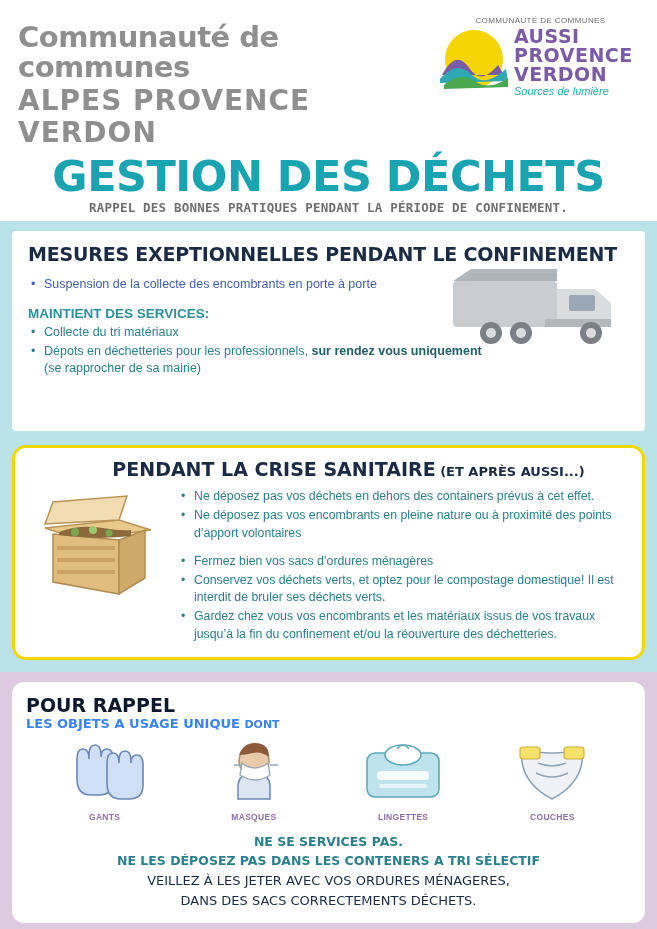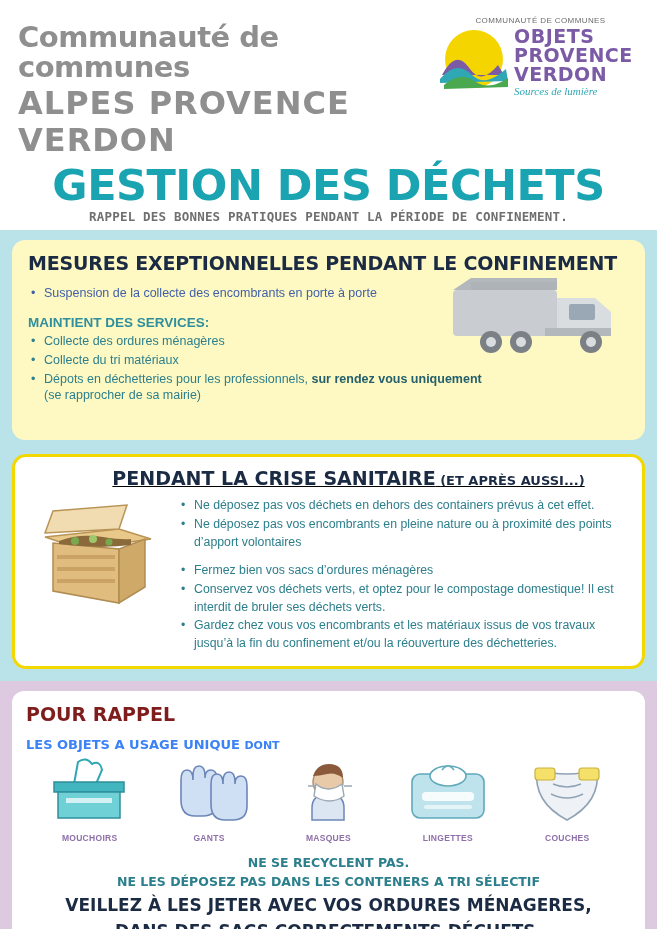--- a/index.html
+++ b/index.html
@@ -13,58 +13,58 @@
 
   
   .header { display: flex; align-items: flex-start; padding: 16px 14px 4px 18px; }
   .header-left { flex: 1; padding-top: 6px; }
   .cc-line1 {
     font-size: 29px; font-weight: bold; color: #8f8f8f;
     letter-spacing: -0.5px; line-height: 1.05;
     font-family: "DejaVu Sans", sans-serif;
   }
   .cc-line2 {
-    font-size: 32px; font-weight: bold; color: #8f8f8f;
+    font-size: 28px; font-weight: bold; color: #8f8f8f;
     letter-spacing: 1px; line-height: 1.15; margin-top: 2px;
     font-family: "DejaVu Sans", sans-serif;
   }
   .logo { width: 205px; position: relative; }
   .logo-top {
     font-size: 8px; color: #6b6b6b; letter-spacing: .4px;
     text-align: center; margin-bottom: 2px;
   }
   .logo-body { display: flex; align-items: center; }
   .logo-mark { width: 72px; height: 66px; flex: none; }
   .logo-text { padding-left: 4px; line-height: 1.0; }
   .logo-text .l1, .logo-text .l2, .logo-text .l3 {
     font-size: 19px; font-weight: bold; color: #7b5aa6; letter-spacing: .5px;
     font-family: "DejaVu Sans", sans-serif;
   }
   .logo-text .l4 {
     font-size: 11px; color: #2fa7b5; font-style: italic; margin-top: 2px;
-    font-family: Liberation Serif, serif;
+    font-family: Liberation Sans, sans-serif;
   }
 
   
   .title-band { text-align: center; padding: 2px 0 6px 0; }
   .title-main {
     font-size: 43px; font-weight: bold; color: #1aa3b0;
     letter-spacing: -0.5px; line-height: 1.0;
     font-family: "DejaVu Sans", sans-serif;
   }
   .title-sub {
     font-size: 12.5px; font-weight: bold; color: #6f6f6f;
     letter-spacing: .2px; margin-top: 2px;
     font-family: "DejaVu Sans Mono", monospace;
   }
 
   
   .sec1 { background: #b9e3e8; padding: 10px 12px 12px 12px; }
   .card-white {
-    background: #fef9c3; border-radius: 13px; padding: 12px 16px 14px 16px;
+    background: #ffffff; border-radius: 4px; padding: 12px 16px 14px 16px;
     position: relative; min-height: 200px;
   }
   .sec1 h2 {
     font-size: 19px; font-weight: bold; color: #1c2b44;
     letter-spacing: -0.2px; margin-bottom: 10px;
     font-family: "DejaVu Sans", sans-serif;
   }
   .bullets-blue { list-style: none; }
   .bullets-blue li {
     font-size: 12.5px; color: #3f5fa8; line-height: 1.5;
@@ -90,21 +90,21 @@
   .note-indent { padding-left: 16px; font-size: 12.5px; color: #2c7f8c; }
   .truck { position: absolute; right: 10px; bottom: 68px; }
 
   
   .sec2 { background: #b9e3e8; padding: 2px 12px 12px 12px; }
   .card-yellow {
     background: #fff; border: 3px solid #f3d800; border-radius: 14px;
     padding: 10px 14px 12px 14px; position: relative; min-height: 190px;
   }
   .sec2-title {
-    text-align: center; margin-left: 40px; margin-bottom: 8px; text-decoration: underline;
+    text-align: center; margin-left: 40px; margin-bottom: 8px;
   }
   .sec2-title .t1 {
     font-size: 19px; font-weight: bold; color: #1c2b44;
     font-family: "DejaVu Sans", sans-serif;
   }
   .sec2-title .t2 {
     font-size: 13px; font-weight: bold; color: #1c2b44;
     font-family: "DejaVu Sans", sans-serif;
   }
   .sec2-body { padding-left: 150px; }
@@ -116,38 +116,38 @@
   .bullets-teal2 li:before {
     content: "•"; position: absolute; left: 2px; color: #2c7f8c;
   }
   .gap { height: 9px; }
   .composter { position: absolute; left: 8px; top: 42px; }
 
   
   .sec3 { background: #ddc9e0; padding: 10px 12px 8px 12px; }
   .card-white3 { background: #fff; border-radius: 12px; padding: 12px 14px 12px 14px; }
   .sec3 h2 {
-    font-size: 19px; font-weight: bold; color: #7f1d1d; margin-bottom: 12px;
+    font-size: 19px; font-weight: bold; color: #0f172a; margin-bottom: 0;
     font-family: "DejaVu Sans", sans-serif;
   }
   .objets {
     text-align: left; font-size: 13px; font-weight: bold; color: #3b82f6;
     margin-bottom: 6px; font-family: "DejaVu Sans", sans-serif;
   }
   .objets span.small { font-size: 11px; }
   .icons-row { display: flex; justify-content: space-around; align-items: flex-end; padding: 0 4px; }
   .icon-item { width: 108px; text-align: center; }
   .icon-cap {
     font-size: 8.5px; color: #8e6fa8; font-weight: bold; letter-spacing: .3px;
     margin-top: 5px;
   }
   .closing { text-align: center; margin-top: 10px; }
   .closing .c1 { font-size: 12.5px; font-weight: bold; color: #2c7f8c; line-height: 1.55;
     font-family: "DejaVu Sans", sans-serif; }
-  .closing .c2 { font-size: 17px; font-weight: bold; color: #1c2b44; line-height: 1.55;
+  .closing .c2 { font-size: 13px; font-weight: normal; color: #1c2b44; line-height: 1.55;
     font-family: "DejaVu Sans", sans-serif; }
 </style>
 </head>
 <body>
 
 <div class="poster">
 
   <div class="header">
     <div class="header-left">
       <div class="cc-line1">Communauté de communes</div>
@@ -158,21 +158,21 @@
       <div class="logo-body">
         <span class="logo-mark">
           <svg width="72" height="66" viewBox="0 0 72 66">
             <circle cx="36" cy="30" r="29" fill="#f5d500"></circle>
             <path d="M4 46 C14 28 22 26 32 40 C40 51 48 50 60 36 L66 46 Z" fill="#7b5aa6"></path>
             <path d="M2 50 C14 36 24 36 34 46 C44 55 54 52 68 40 L70 52 L2 54 Z" fill="#2fa7b5"></path>
             <path d="M6 56 C18 46 28 46 38 53 C48 59 58 57 70 49 L70 58 L6 60 Z" fill="#4aa84f"></path>
           </svg>
         </span>
         <span class="logo-text">
-          <div class="l1">OBJETS</div>
+          <div class="l1">AUSSI</div>
           <div class="l2">PROVENCE</div>
           <div class="l3">VERDON</div>
           <div class="l4">Sources de lumière</div>
         </span>
       </div>
     </div>
   </div>
 
   <div class="title-band">
     <div class="title-main">GESTION DES DÉCHETS</div>
@@ -182,21 +182,20 @@
   <div class="sec1">
     <div class="card-white">
       <h2>MESURES EXEPTIONNELLES PENDANT LE CONFINEMENT</h2>
 
       <ul class="bullets-blue">
         <li>Suspension de la collecte des encombrants en porte à porte</li>
       </ul>
 
       <div class="maintient">MAINTIENT DES SERVICES:</div>
       <ul class="bullets-teal">
-        <li>Collecte des ordures ménagères</li>
         <li>Collecte du tri matériaux</li>
         <li><span>Dépots en déchetteries pour les professionnels, </span><b>sur rendez vous uniquement</b></li>
       </ul>
       <div class="note-indent">(se rapprocher de sa mairie)</div>
 
       <span class="truck">
         <svg width="190" height="100" viewBox="0 0 190 100">
           <rect x="8" y="22" width="104" height="46" rx="4" fill="#c9cdd1"></rect>
           <polygon points="8,22 26,10 112,10 112,22" fill="#b3b8bd"></polygon>
           <rect x="26" y="14" width="86" height="8" fill="#aeb3b8"></rect>
@@ -253,31 +252,20 @@
   <div class="sec3">
     <div class="card-white3">
       <h2>POUR RAPPEL</h2>
       <div class="objets">
         <span>LES OBJETS A USAGE UNIQUE</span>
         <span class="small">DONT</span>
       </div>
 
       <div class="icons-row">
 
-        <div class="icon-item">
-          <span>
-            <svg width="92" height="66" viewBox="0 0 92 66">
-              <path d="M34 4 q8 -6 14 2 q8 -4 10 6 l-6 14 -22 0 Z" fill="#ffffff" stroke="#2fa7b5" stroke-width="2"></path>
-              <rect x="10" y="24" width="70" height="10" fill="#41b6bf" stroke="#2f8f9c" stroke-width="1.5"></rect>
-              <rect x="14" y="34" width="62" height="26" fill="#6fd0d6" stroke="#2f8f9c" stroke-width="1.5"></rect>
-              <rect x="22" y="40" width="46" height="5" fill="#ffffff" opacity=".7"></rect>
-            </svg>
-          </span>
-          <div class="icon-cap">MOUCHOIRS</div>
-        </div>
 
         <div class="icon-item">
           <span>
             <svg width="92" height="66" viewBox="0 0 92 66">
               <path d="M18 22 q0 -10 6 -10 q6 0 6 10 v-4 q0 -10 6 -10 q6 0 6 10 v2 q0 -8 6 -8 q6 0 6 10 v22 q0 14 -14 14 h-8 q-14 0 -14 -16 Z" fill="#cfe0f5" stroke="#6c86b8" stroke-width="1.6"></path>
               <path d="M48 26 q0 -10 6 -10 q6 0 6 10 v-2 q0 -10 6 -10 q6 0 6 10 v2 q0 -8 6 -8 q6 0 6 10 v20 q0 14 -14 14 h-8 q-14 0 -14 -16 Z" fill="#cfe0f5" stroke="#6c86b8" stroke-width="1.6"></path>
             </svg>
           </span>
           <div class="icon-cap">GANTS</div>
         </div>
@@ -317,21 +305,21 @@
               <path d="M32 26 q14 6 28 0" stroke="#8fa3b5" stroke-width="1.4" fill="none"></path>
               <path d="M30 36 q16 8 32 0" stroke="#8fa3b5" stroke-width="1.4" fill="none"></path>
             </svg>
           </span>
           <div class="icon-cap">COUCHES</div>
         </div>
 
       </div>
 
       <div class="closing">
-        <div class="c1">NE SE RECYCLENT PAS.</div>
+        <div class="c1">NE SE SERVICES PAS.</div>
         <div class="c1">NE LES DÉPOSEZ PAS DANS LES CONTENERS A TRI SÉLECTIF</div>
         <div class="c2">VEILLEZ À LES JETER AVEC VOS ORDURES MÉNAGERES,</div>
         <div class="c2">DANS DES SACS CORRECTEMENTS DÉCHETS.</div>
       </div>
     </div>
   </div>
 
 </div>
 
 </body></html>

